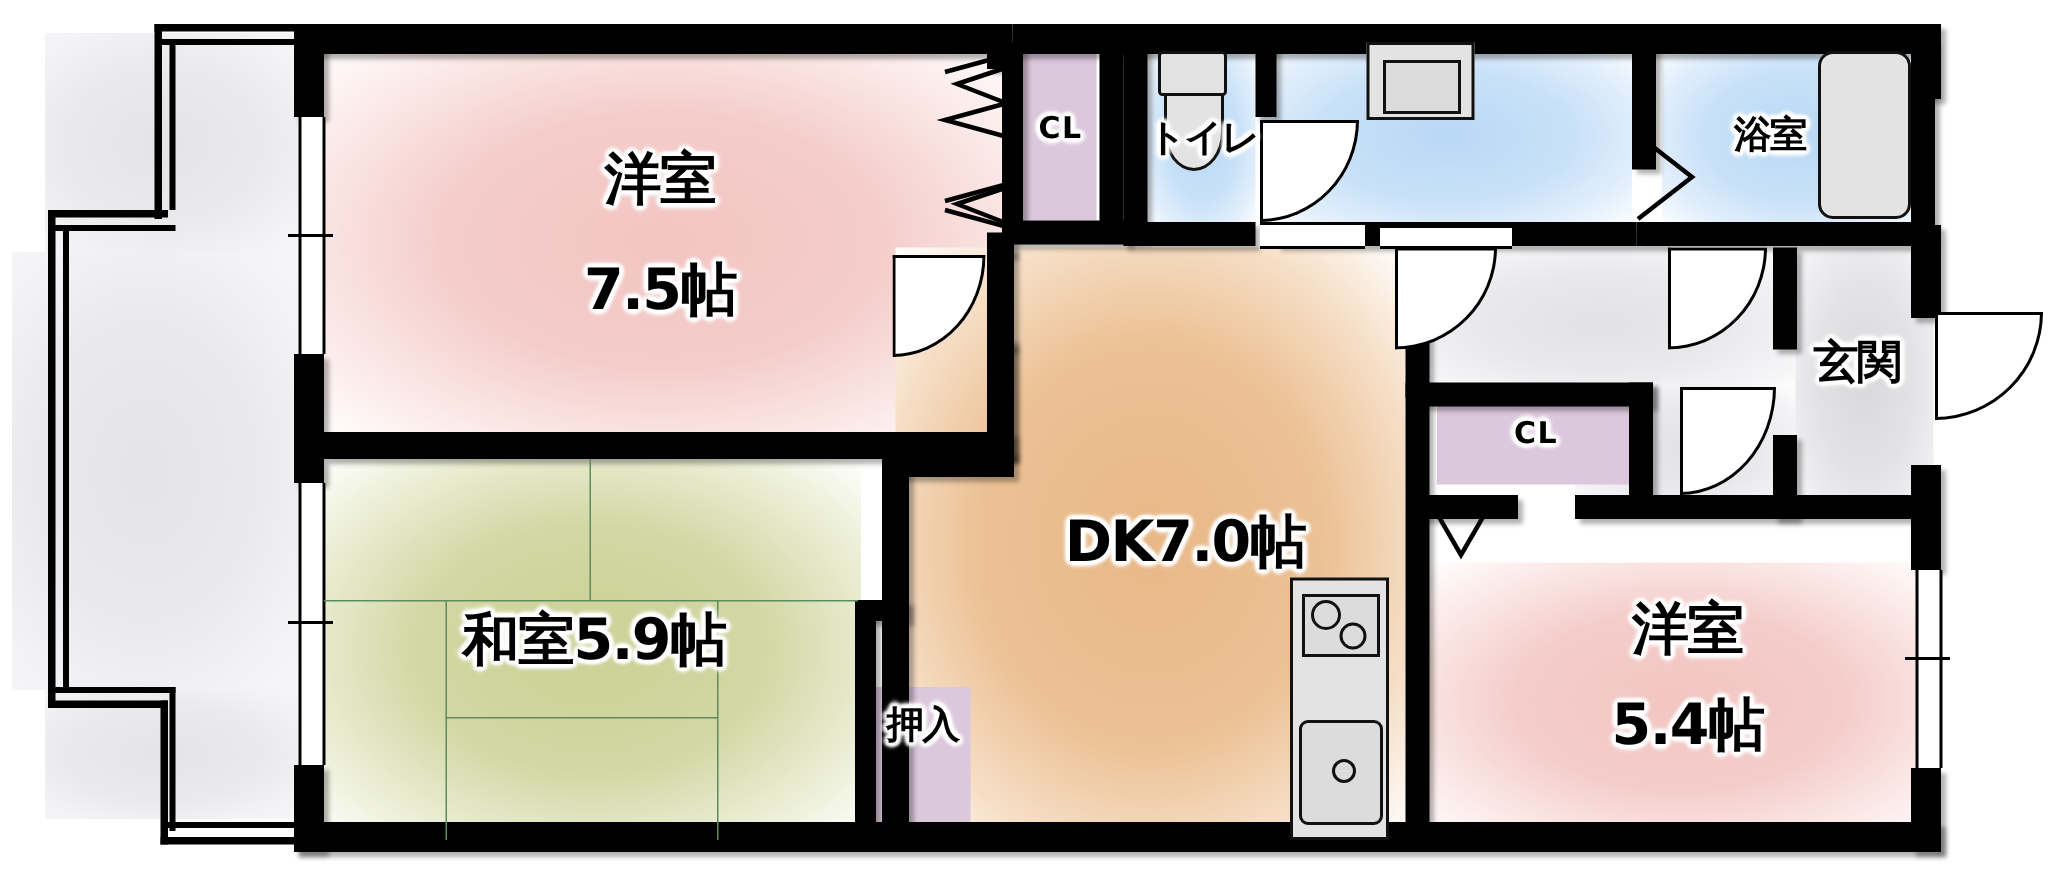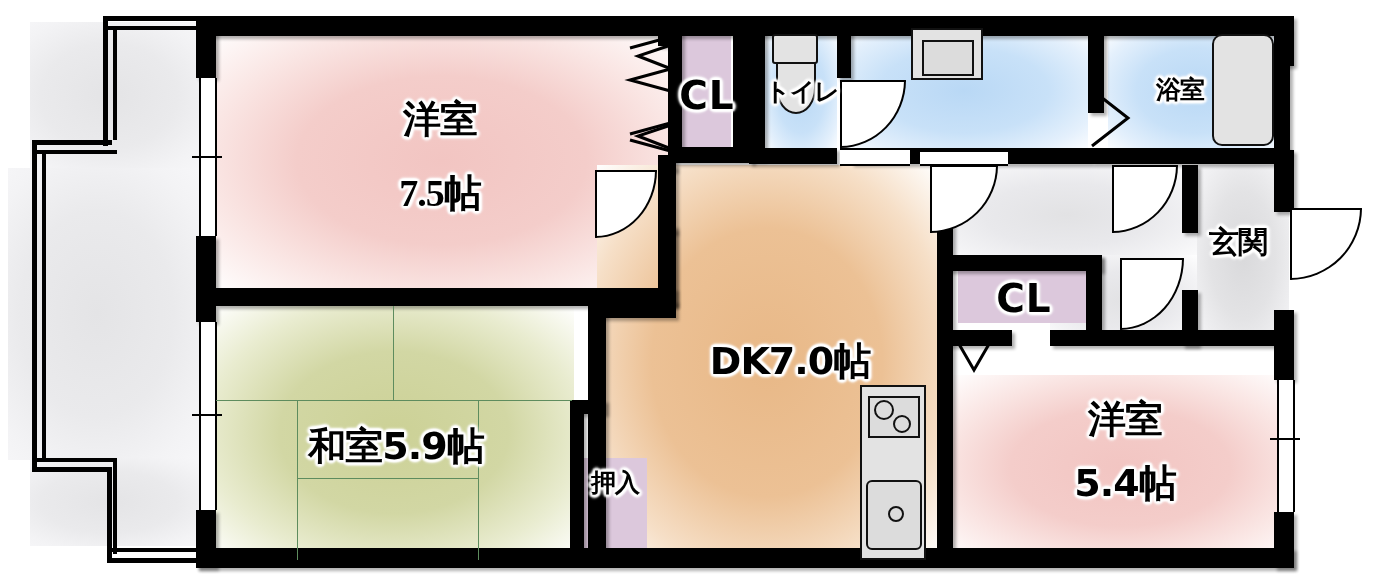--- a/index.html
+++ b/index.html
@@ -45,21 +45,21 @@
     text-shadow:
       2px 0 2px #fff, -2px 0 2px #fff, 0 2px 2px #fff, 0 -2px 2px #fff,
       2px 2px 2px #fff, -2px -2px 2px #fff, 2px -2px 2px #fff, -2px 2px 2px #fff,
       3px 0 3px #fff, -3px 0 3px #fff, 0 3px 3px #fff, 0 -3px 3px #fff;
     letter-spacing:-1px;
     line-height:1.12;
   }
   .lbl-lg{font-size:38px;}
   .lbl-md{font-size:30px;}
   .lbl-sm{font-size:25px;}
-  .lbl-cl{font-size:39px;font-weight:bold;letter-spacing:1px;}
+  .lbl-cl{font-size:20px;font-weight:bold;letter-spacing:1px;}
 
   
   .fx{position:absolute;box-sizing:border-box;border:2px solid #111;background:#e3e3e3;}
 
   
   .arc{position:absolute;box-sizing:border-box;background:#fff;border:2px solid #000;}
   .arc-br{border-radius:0 0 100% 0;}
 
   
   .win-v{position:absolute;border-left:2px solid #000;border-right:2px solid #000;background:#fff;}
@@ -230,23 +230,23 @@
   </svg>
 
   <svg class="zz" style="left:948px;top:332px;width:58px;height:42px;">
     <polyline points="4,0 26,38 48,0" fill="none" stroke="#000" stroke-width="3"></polyline>
   </svg>
 
   <div class="win-h" style="left:840px;top:148px;width:70px;height:14px;"></div>
   <div class="win-h" style="left:920px;top:150px;width:88px;height:12px;"></div>
 
   <div class="lbl lbl-lg" style="left:310px;top:98px;width:260px;">洋室</div>
-  <div class="lbl lbl-lg" style="left:310px;top:172px;width:260px;font-family:Liberation Serif, serif;">7.5帖</div>
-
-  <div class="lbl lbl-lg" style="left:236px;top:405px;width:320px;margin-top:20px;">和室5.9帖</div>
+  <div class="lbl lbl-lg" style="left:310px;top:172px;width:260px;">7.5帖</div>
+
+  <div class="lbl lbl-lg" style="left:236px;top:405px;width:320px;">和室5.9帖</div>
 
   <div class="lbl lbl-lg" style="left:660px;top:340px;width:260px;">DK7.0帖</div>
 
   <div class="lbl lbl-lg" style="left:1000px;top:398px;width:250px;">洋室</div>
   <div class="lbl lbl-lg" style="left:1000px;top:462px;width:250px;">5.4帖</div>
 
   <div class="lbl lbl-cl" style="left:668px;top:74px;width:78px;">CL</div>
   <div class="lbl lbl-cl" style="left:976px;top:277px;width:96px;">CL</div>
   <div class="lbl lbl-sm" style="left:578px;top:469px;width:74px;">押入</div>
 

